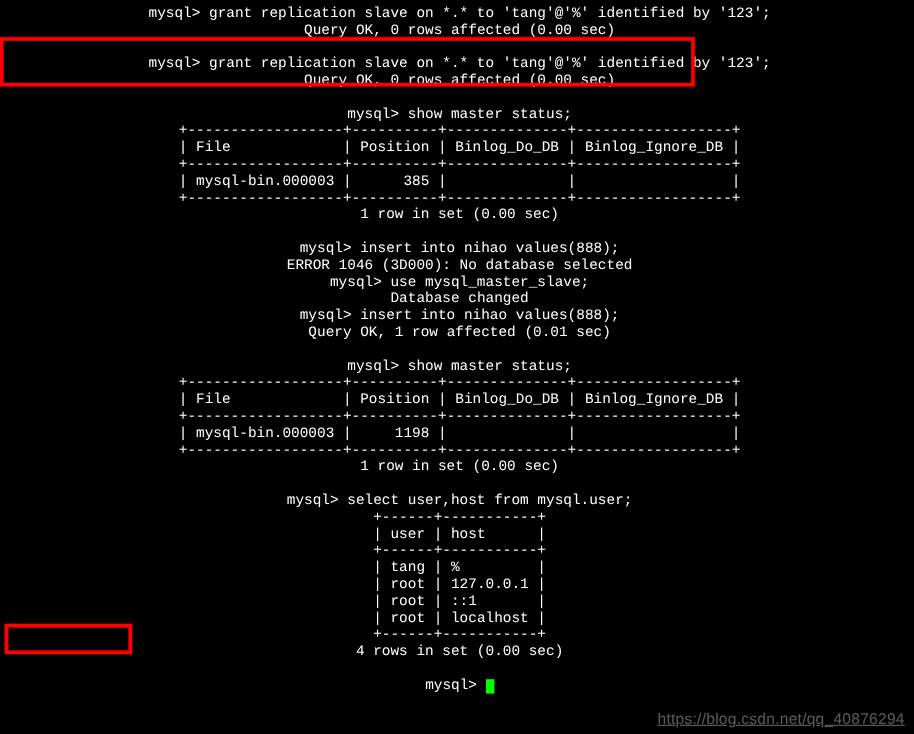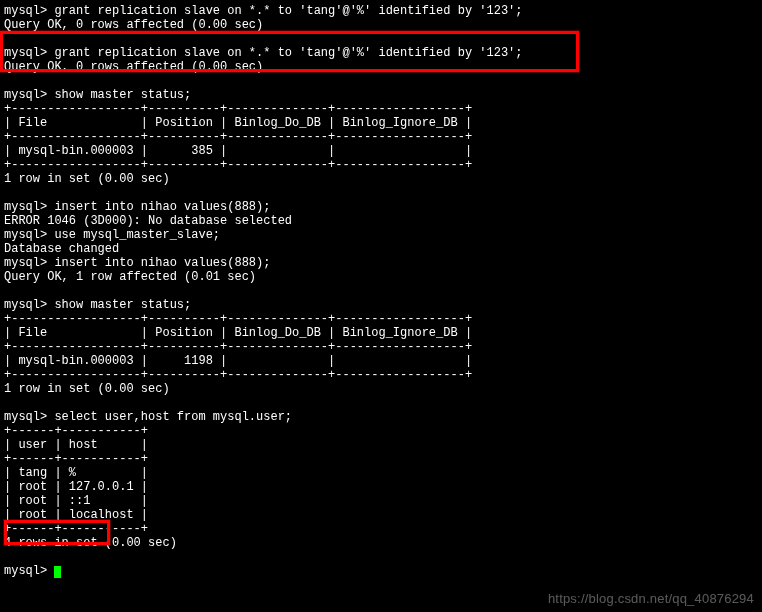--- a/index.html
+++ b/index.html
@@ -11,20 +11,21 @@
     font-size: 12px;
     line-height: 14px;
     width: 762px;
     height: 612px;
     overflow: hidden;
   }
   .terminal {
     white-space: pre;
     padding: 4px 0 0 4px;
     position: relative;
+    text-align: center;
   }
   .cursor {
     display: inline-block;
     width: 7px;
     height: 12px;
     background: #00ff00;
     vertical-align: text-bottom;
   }
   .highlight-box {
     position: absolute;
@@ -35,20 +36,21 @@
   .box1 { left: 0px; top: 31px; width: 573px; height: 35px; }
   .box2 { left: 4px; top: 520px; width: 100px; height: 19px; }
   .watermark {
     position: absolute;
     right: 8px;
     bottom: 6px;
     color: rgba(255,255,255,0.35);
     font-family: Arial, sans-serif;
     font-size: 13px;
     letter-spacing: 0.2px;
+    text-decoration: underline;
   }
 </style>
 </head>
 <body>
 
 <div class="terminal"><span>mysql&gt; grant replication slave on *.* to 'tang'@'%' identified by '123';</span>
 <span>Query OK, 0 rows affected (0.00 sec)</span>
 <span></span>
 <span>mysql&gt; grant replication slave on *.* to 'tang'@'%' identified by '123';</span>
 <span>Query OK, 0 rows affected (0.00 sec)</span>

